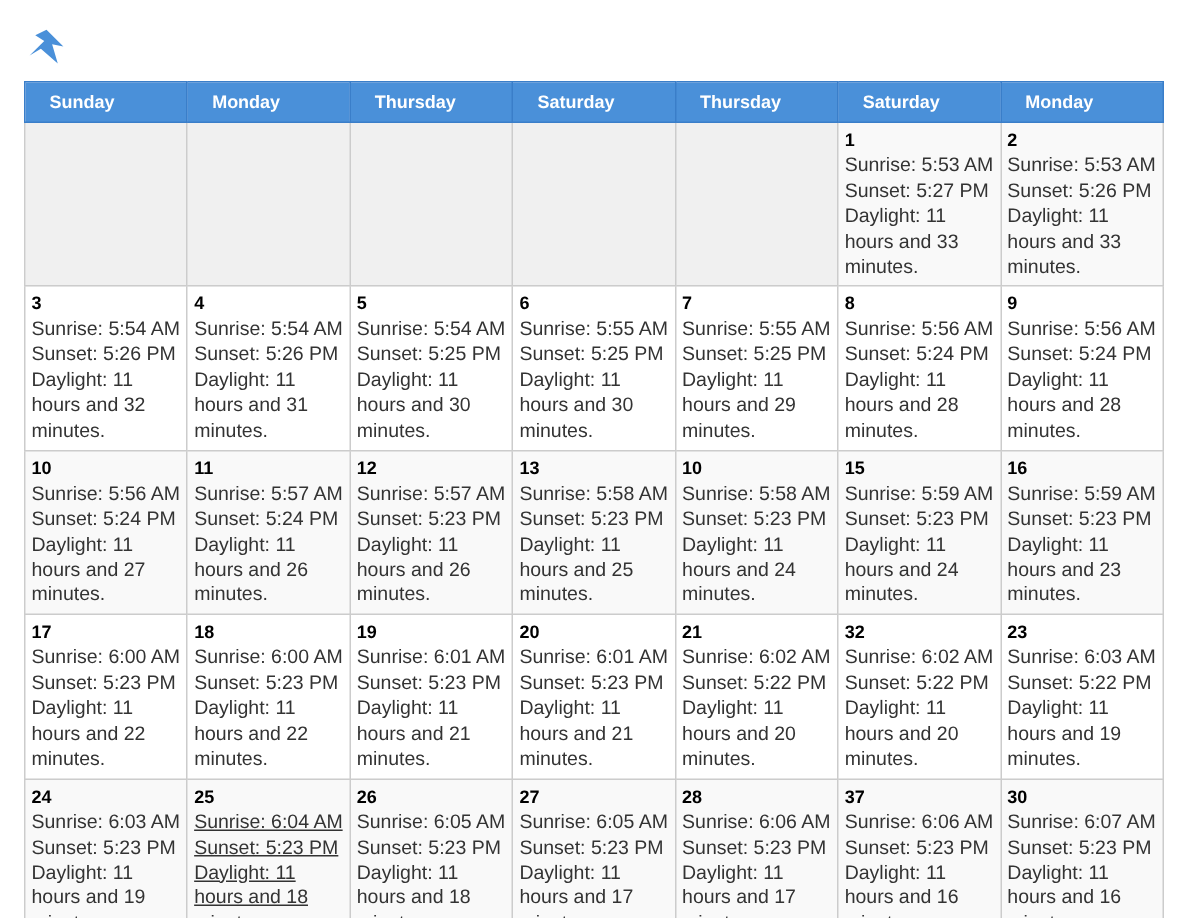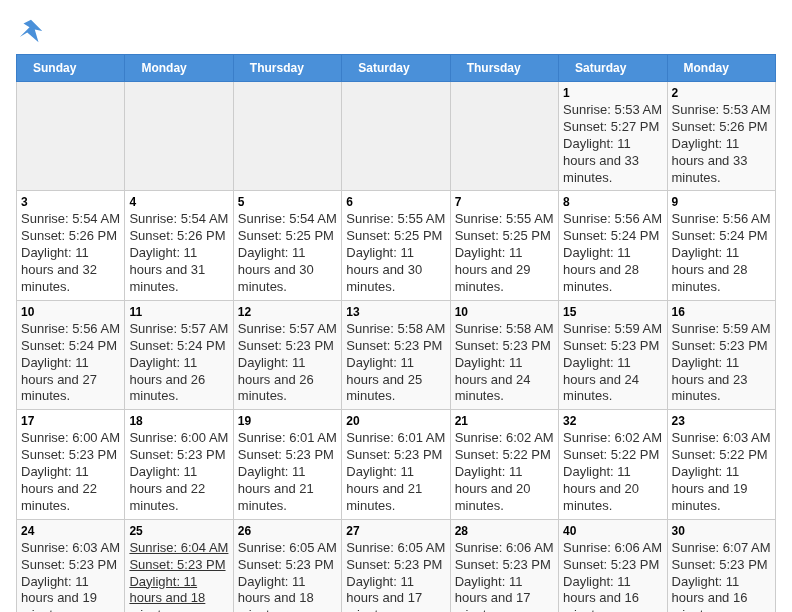--- a/index.html
+++ b/index.html
@@ -295,21 +295,21 @@
 Sunset: 5:23 PM
 Daylight: 11 hours and 17 minutes.</div>
         </td>
         <td>
           <span class="day-num">28</span>
           <div class="day-info" style="white-space: pre-line;">Sunrise: 6:06 AM
 Sunset: 5:23 PM
 Daylight: 11 hours and 17 minutes.</div>
         </td>
         <td>
-          <span class="day-num">40</span>
+          <span class="day-num">37</span>
           <div class="day-info" style="white-space: pre-line;">Sunrise: 6:06 AM
 Sunset: 5:23 PM
 Daylight: 11 hours and 16 minutes.</div>
         </td>
         <td>
           <span class="day-num">30</span>
           <div class="day-info" style="white-space: pre-line;">Sunrise: 6:07 AM
 Sunset: 5:23 PM
 Daylight: 11 hours and 16 minutes.</div>
         </td>

